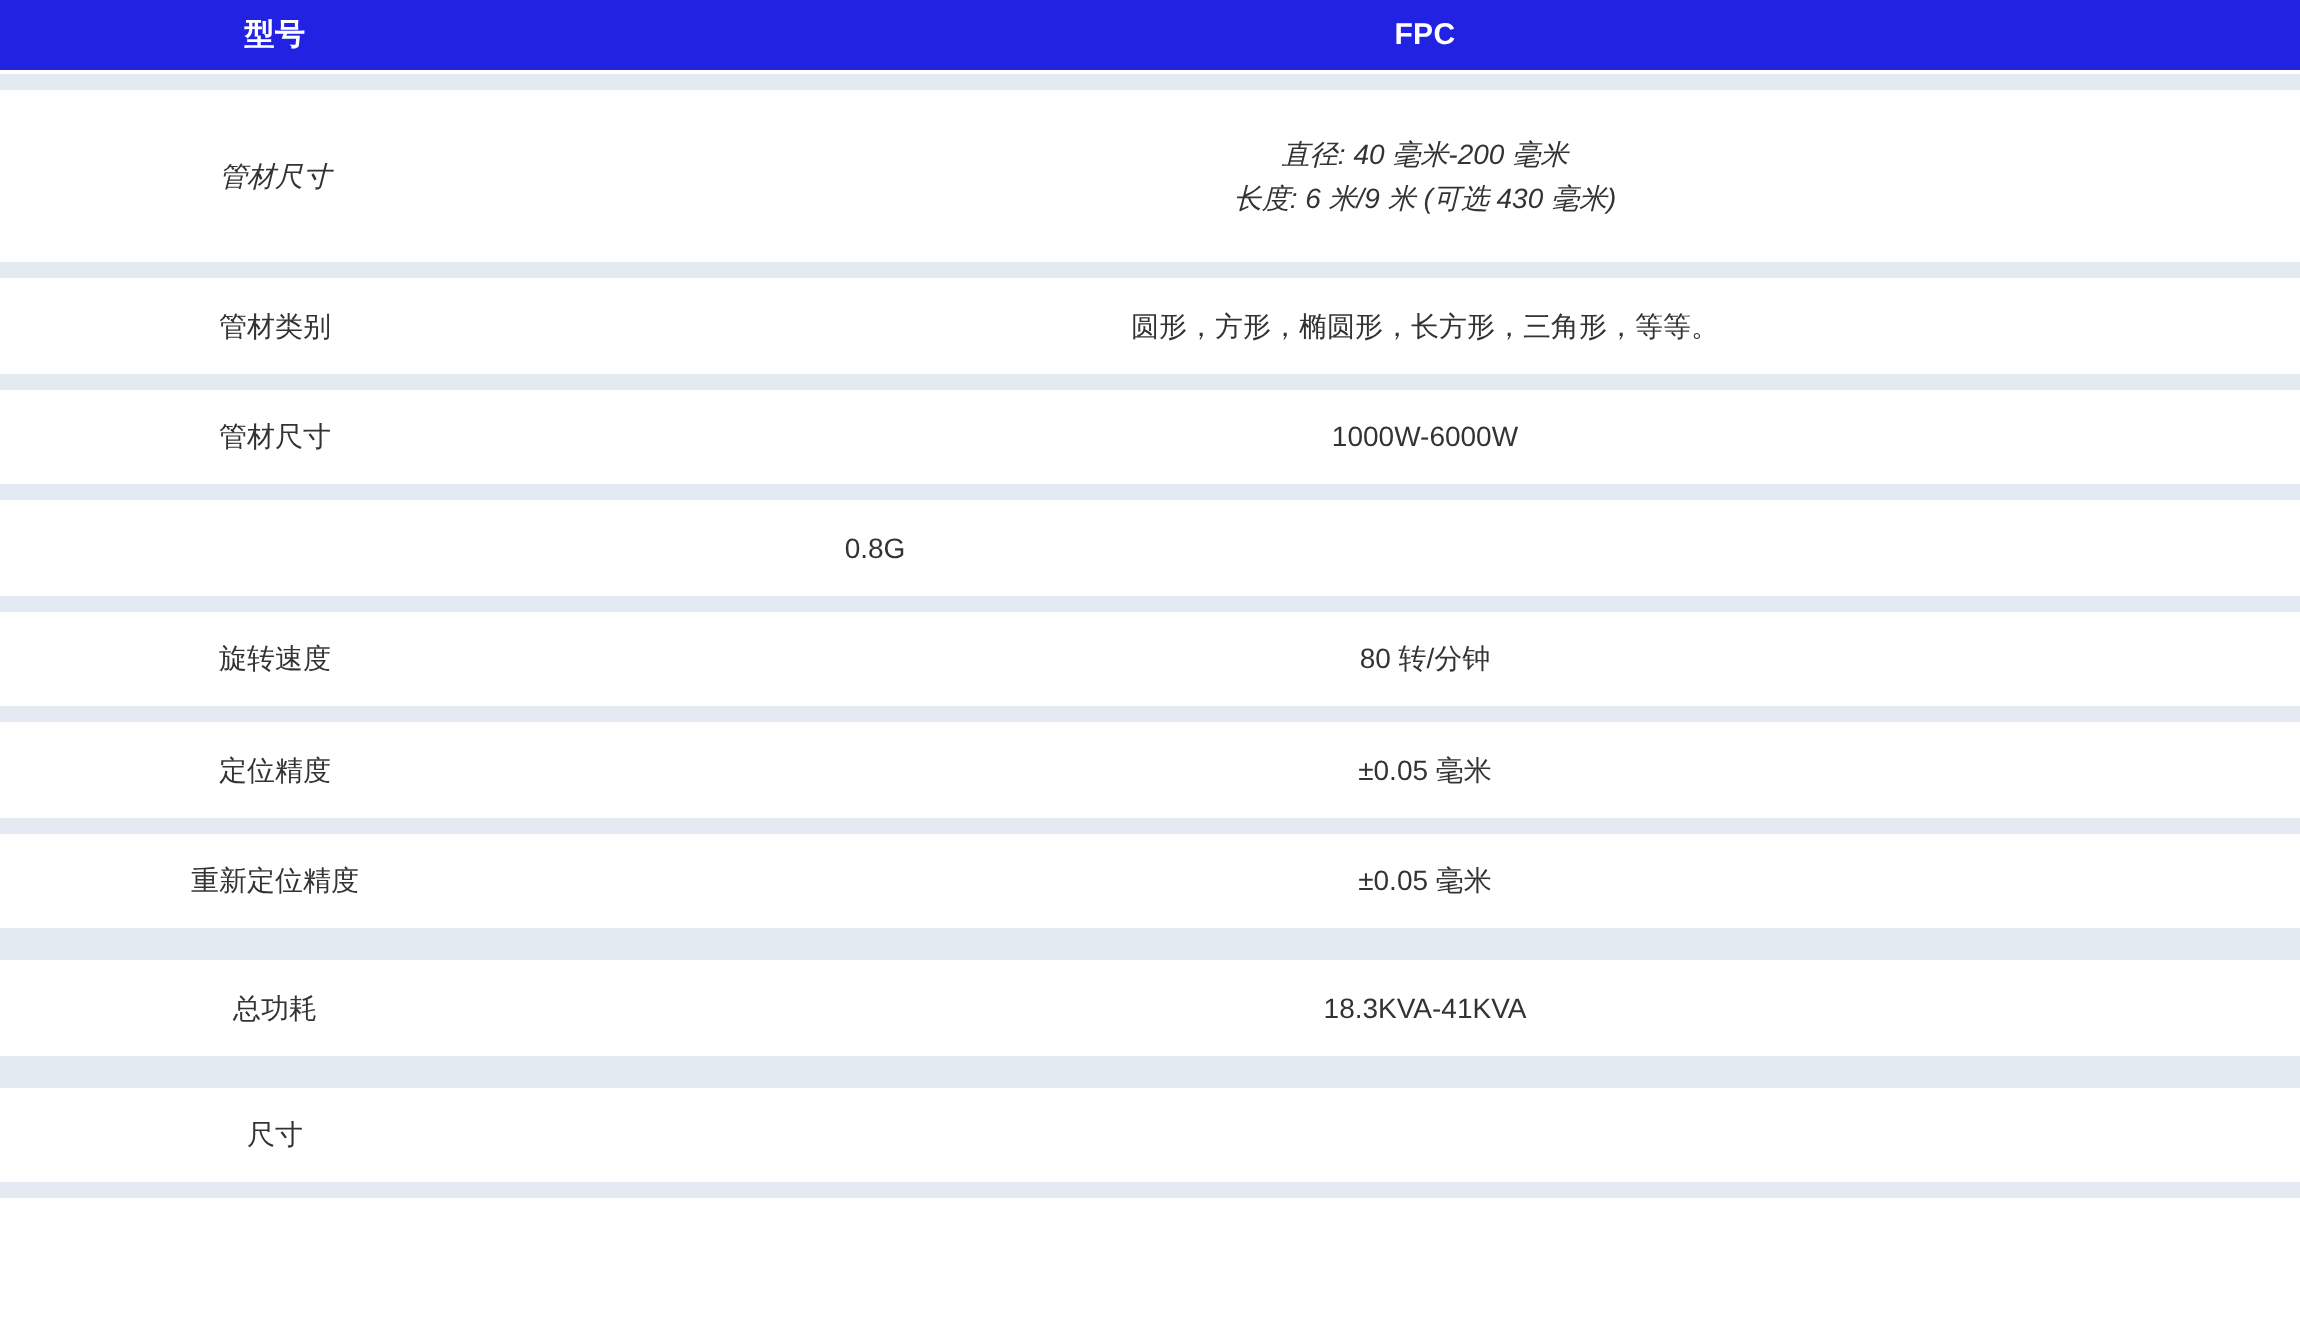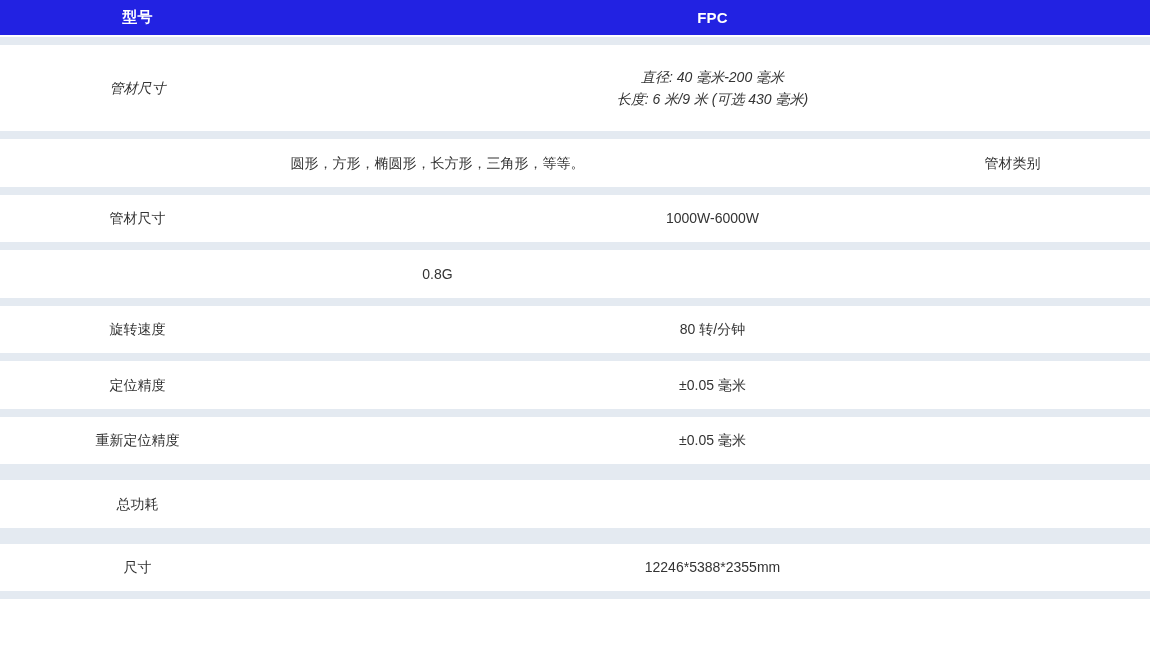--- a/index.html
+++ b/index.html
@@ -80,24 +80,24 @@
     <div class="cell label-cell">管材尺寸</div>
     <div class="cell value-cell">
       <span>直径: 40 毫米-200 毫米</span>
       <span>长度: 6 米/9 米 (可选 430 毫米)</span>
     </div>
   </div>
 
   <div class="band"></div>
 
   <div class="row">
+    <div class="cell label-cell">管材类别</div>
     <div class="cell value-cell">
       <span>圆形，方形，椭圆形，长方形，三角形，等等。</span>
     </div>
-    <div class="cell label-cell">管材类别</div>
   </div>
 
   <div class="band"></div>
 
   <div class="row">
     <div class="cell label-cell">管材尺寸</div>
     <div class="cell value-cell">
       <span>1000W-6000W</span>
     </div>
   </div>
@@ -137,29 +137,29 @@
     </div>
   </div>
 
   <div class="band"></div>
 
 
   <div class="band"></div>
 
   <div class="row">
     <div class="cell label-cell">总功耗</div>
+    <div class="cell value-cell">
+      <span>18.3KVA-41KVA</span>
+    </div>
   </div>
 
   <div class="band"></div>
 
 
   <div class="band"></div>
 
   <div class="row">
     <div class="cell label-cell">尺寸</div>
-    <div class="cell value-cell">
-      <span>12246*5388*2355mm</span>
-    </div>
   </div>
 
   <div class="band"></div>
 
 </div>
 
 </body></html>

